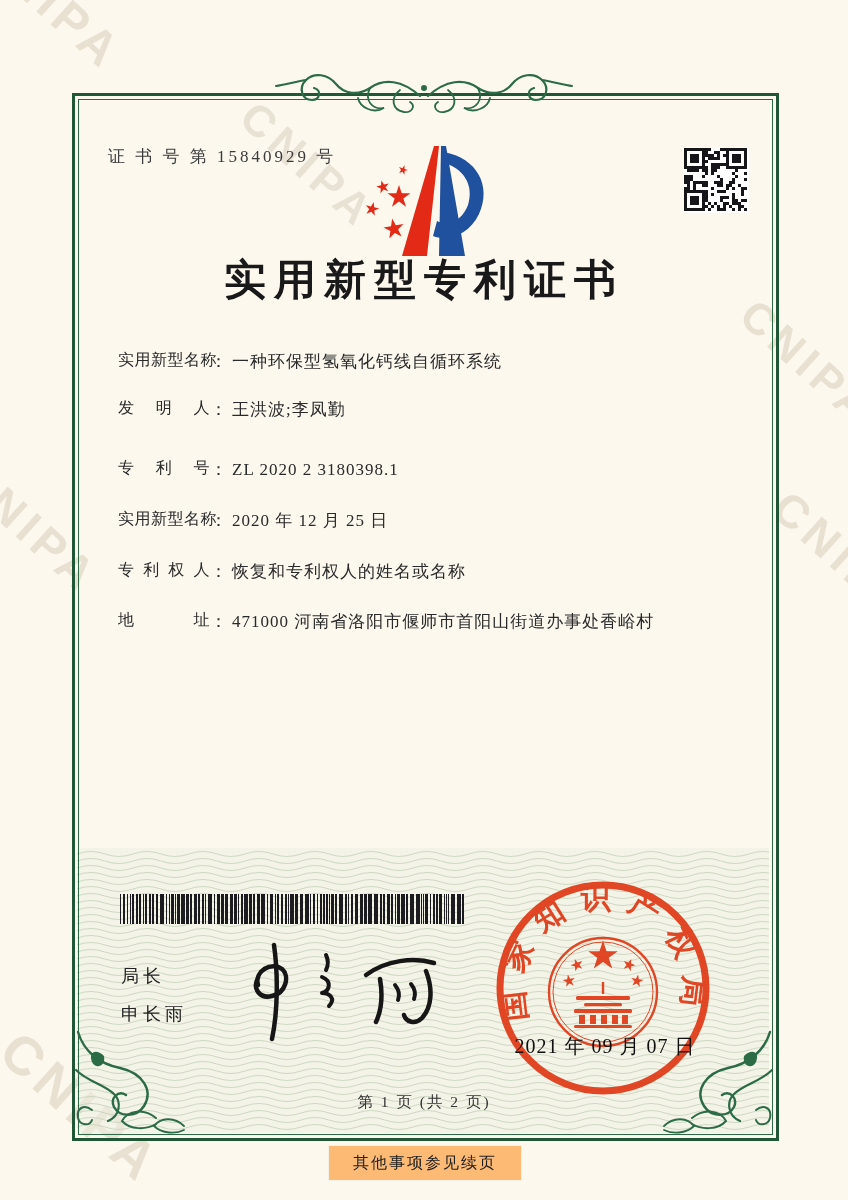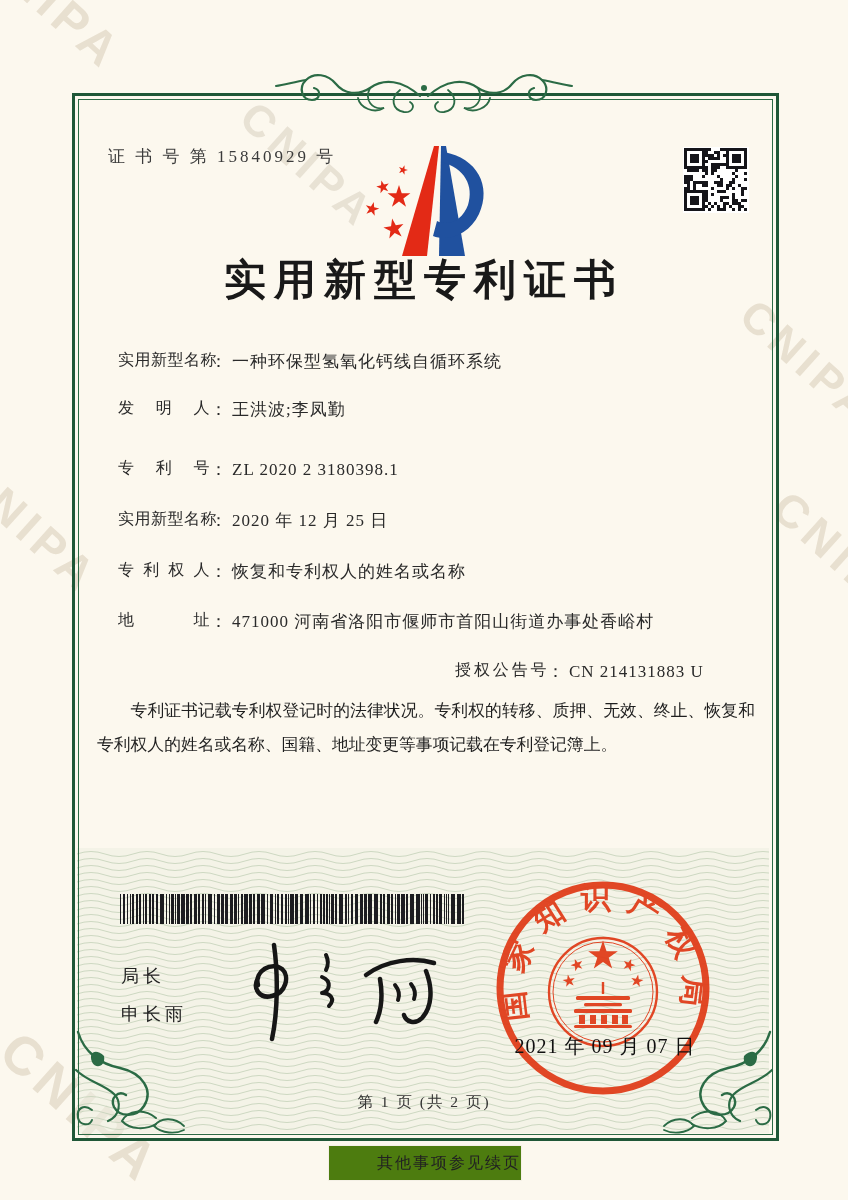--- a/index.html
+++ b/index.html
@@ -39,22 +39,22 @@
   .bodytext p{margin:0;text-indent:2em}
   
   .barcode{position:absolute;left:120px;top:894px;width:352px;height:30px;z-index:3;white-space:nowrap;overflow:hidden}
   .barcode i{display:inline-block;height:100%;background:#1c1c20;vertical-align:top}
   
   .signer-title{position:absolute;left:121px;top:964px;font-size:18px;letter-spacing:4px;color:#222;z-index:3}
   .signer-name{position:absolute;left:121px;top:1002px;font-size:18px;letter-spacing:4px;color:#222;z-index:3}
   
   .pageinfo{position:absolute;left:0;right:0;top:1092px;text-align:center;font-size:15.5px;letter-spacing:2px;color:#333;z-index:3}
   .note{position:absolute;left:329px;top:1146px;width:192px;height:34px;line-height:34px;
-    background:#4d7c0f;box-shadow:0 0 0 1px rgba(0,0,0,.03);
-    text-align:right;font-size:16px;letter-spacing:2px;color:#222;z-index:3}
+    background:#fdba74;box-shadow:0 0 0 1px rgba(0,0,0,.03);
+    text-align:center;font-size:16px;letter-spacing:2px;color:#222;z-index:3}
   .z3{z-index:3}.z5{z-index:5}
   .sealdate{position:absolute;left:505px;top:1033px;width:200px;text-align:center;
     font-size:20px;letter-spacing:1px;color:#101010;z-index:6;font-weight:500;white-space:nowrap}
 </style>
 </head>
 <body>
 
 <div class="wm" style="left:-38px;top:-26px;font-size:48px">CNIPA</div>
 <div class="wm" style="left:226px;top:140px;font-size:44px;color:rgba(200,190,172,.38)">CNIPA</div>
 <div class="wm" style="left:726px;top:338px;font-size:44px">CNIPA</div>
@@ -277,28 +277,24 @@
   <div class="frow" style="top:163px">
     <span class="f-label">实用新型名称</span><span class="f-colon">：</span><span class="f-value">2020 年 12 月 25 日</span>
   </div>
   <div class="frow" style="top:214px">
     <span class="f-label">专利权人</span><span class="f-colon">：</span><span class="f-value">恢复和专利权人的姓名或名称</span>
   </div>
   <div class="frow" style="top:264px">
     <span class="f-label">地址</span><span class="f-colon">：</span><span class="f-value">471000 河南省洛阳市偃师市首阳山街道办事处香峪村</span>
   </div>
   <div class="frow" style="top:314px;width:640px">
-    <span class="pair2">
-      <span class="f-label">授权公告号</span><span class="f-colon">：</span><span class="f-value">CN 214131883 U</span>
-    </span>
   </div>
 </div>
 
 <div class="bodytext">
-  <p>专利证书记载专利权登记时的法律状况。专利权的转移、质押、无效、终止、恢复和专利权人的姓名或名称、国籍、地址变更等事项记载在专利登记簿上。</p>
 </div>
 
 <div class="barcode" id="barcode"><i style="width:1px;margin-right:2px"></i><i style="width:2px;margin-right:2px"></i><i style="width:1px;margin-right:2px"></i><i style="width:1px;margin-right:1px"></i><i style="width:2px;margin-right:2px"></i><i style="width:2px;margin-right:1px"></i><i style="width:2px;margin-right:2px"></i><i style="width:1px;margin-right:1px"></i><i style="width:2px;margin-right:2px"></i><i style="width:2px;margin-right:1px"></i><i style="width:2px;margin-right:2px"></i><i style="width:2px;margin-right:2px"></i><i style="width:4px;margin-right:2px"></i><i style="width:1px;margin-right:2px"></i><i style="width:1px;margin-right:1px"></i><i style="width:3px;margin-right:1px"></i><i style="width:1px;margin-right:1px"></i><i style="width:3px;margin-right:1px"></i><i style="width:4px;margin-right:1px"></i><i style="width:3px;margin-right:1px"></i><i style="width:2px;margin-right:2px"></i><i style="width:3px;margin-right:1px"></i><i style="width:2px;margin-right:2px"></i><i style="width:2px;margin-right:1px"></i><i style="width:1px;margin-right:2px"></i><i style="width:4px;margin-right:2px"></i><i style="width:1px;margin-right:2px"></i><i style="width:3px;margin-right:1px"></i><i style="width:3px;margin-right:1px"></i><i style="width:3px;margin-right:2px"></i><i style="width:3px;margin-right:1px"></i><i style="width:3px;margin-right:1px"></i><i style="width:1px;margin-right:2px"></i><i style="width:2px;margin-right:1px"></i><i style="width:4px;margin-right:1px"></i><i style="width:3px;margin-right:1px"></i><i style="width:2px;margin-right:2px"></i><i style="width:3px;margin-right:1px"></i><i style="width:4px;margin-right:2px"></i><i style="width:1px;margin-right:2px"></i><i style="width:3px;margin-right:2px"></i><i style="width:1px;margin-right:1px"></i><i style="width:2px;margin-right:2px"></i><i style="width:2px;margin-right:2px"></i><i style="width:2px;margin-right:1px"></i><i style="width:1px;margin-right:1px"></i><i style="width:4px;margin-right:1px"></i><i style="width:3px;margin-right:2px"></i><i style="width:3px;margin-right:2px"></i><i style="width:4px;margin-right:1px"></i><i style="width:1px;margin-right:2px"></i><i style="width:2px;margin-right:2px"></i><i style="width:1px;margin-right:2px"></i><i style="width:2px;margin-right:1px"></i><i style="width:2px;margin-right:1px"></i><i style="width:2px;margin-right:1px"></i><i style="width:1px;margin-right:1px"></i><i style="width:3px;margin-right:1px"></i><i style="width:2px;margin-right:2px"></i><i style="width:4px;margin-right:2px"></i><i style="width:2px;margin-right:1px"></i><i style="width:1px;margin-right:2px"></i><i style="width:2px;margin-right:2px"></i><i style="width:3px;margin-right:2px"></i><i style="width:3px;margin-right:1px"></i><i style="width:3px;margin-right:1px"></i><i style="width:4px;margin-right:2px"></i><i style="width:4px;margin-right:2px"></i><i style="width:2px;margin-right:1px"></i><i style="width:2px;margin-right:2px"></i><i style="width:3px;margin-right:1px"></i><i style="width:2px;margin-right:2px"></i><i style="width:1px;margin-right:1px"></i><i style="width:3px;margin-right:1px"></i><i style="width:4px;margin-right:1px"></i><i style="width:2px;margin-right:2px"></i><i style="width:4px;margin-right:2px"></i><i style="width:4px;margin-right:1px"></i><i style="width:1px;margin-right:1px"></i><i style="width:1px;margin-right:1px"></i><i style="width:3px;margin-right:2px"></i><i style="width:1px;margin-right:2px"></i><i style="width:2px;margin-right:1px"></i><i style="width:2px;margin-right:1px"></i><i style="width:3px;margin-right:2px"></i><i style="width:1px;margin-right:1px"></i><i style="width:1px;margin-right:1px"></i><i style="width:1px;margin-right:2px"></i><i style="width:4px;margin-right:2px"></i><i style="width:4px;margin-right:1px"></i><i style="width:2px;margin-right:2px"></i></div>
 
 <div class="signer-title">局长</div>
 <div class="signer-name">申长雨</div>
 
 <svg class="abs z3" style="left:228px;top:933px" width="235" height="115" viewBox="0 0 235 115">
   <g stroke="#161616" fill="none" stroke-width="4.5" stroke-linecap="round" stroke-linejoin="round">
     <path d="M30,52 C26,38 44,28 54,36 C62,43 58,60 44,63 C32,66 24,56 30,45"></path>

